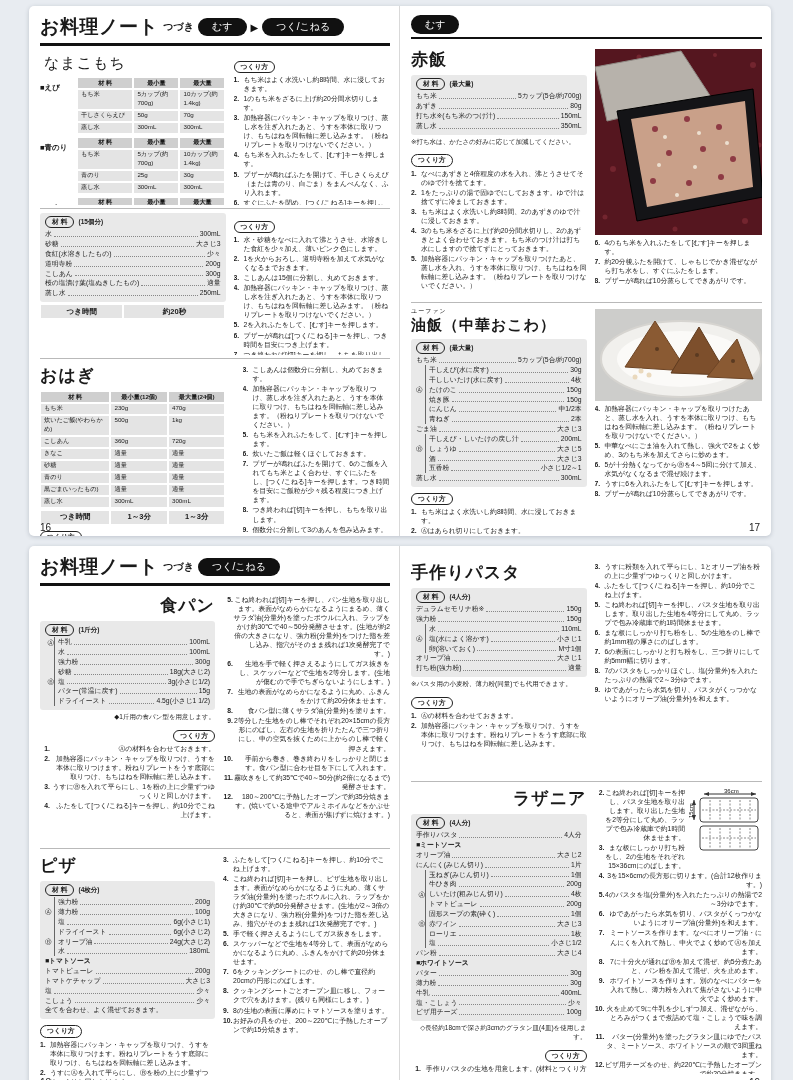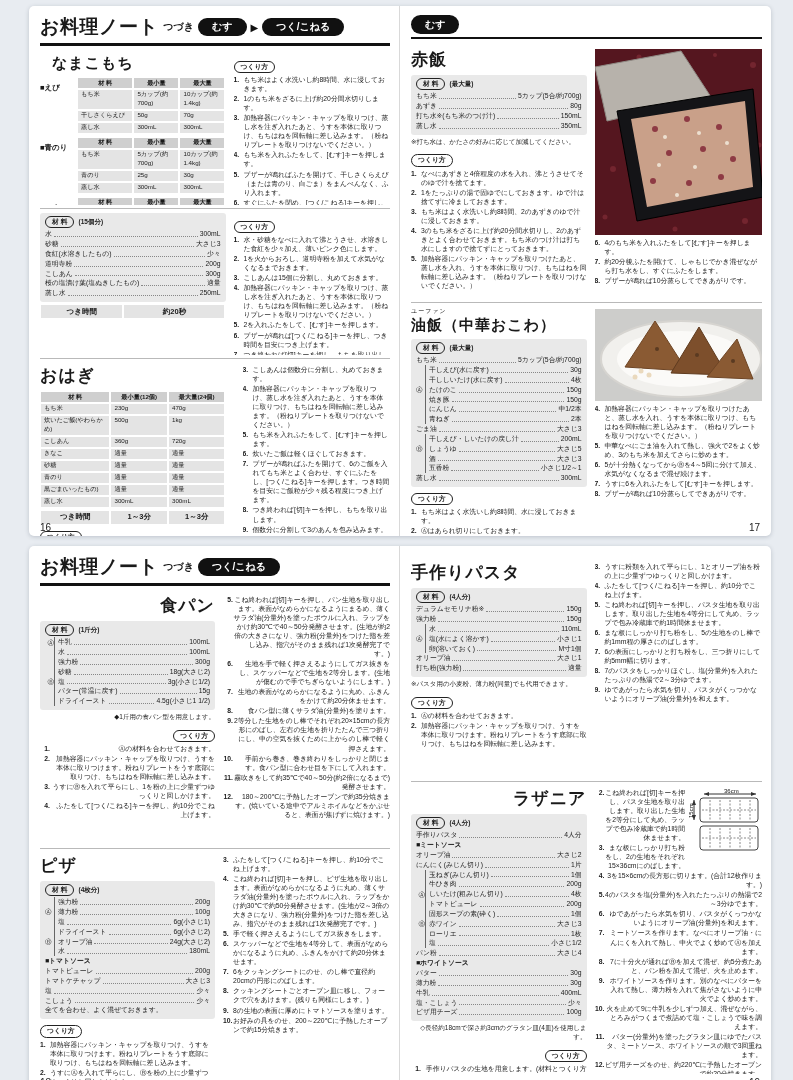--- a/index.html
+++ b/index.html
@@ -8,31 +8,31 @@
   .spread{position:absolute;left:29px;width:742px;background:#fff;border-radius:5px;
           box-shadow:0 1px 4px rgba(60,70,90,.25);display:flex;overflow:hidden;box-sizing:border-box;}
   #spread1{top:6px;height:530px;}
   #spread2{top:546px;height:545px;}
   .pg{width:50%;box-sizing:border-box;padding:8px 9px 4px 11px;position:relative;overflow:hidden;}
   .pgL{border-right:1px solid #d9d9d9;}
   
   .hdrRow{display:flex;align-items:center;gap:4px;border-bottom:3px solid #111;padding-bottom:3px;margin-bottom:3px;}
   .docTitle{font-size:19px;font-weight:bold;letter-spacing:.5px;white-space:nowrap;}
   .cont{font-size:10px;font-weight:bold;margin-left:1px;}
-  .pill{background:#111;color:#fff;font-weight:bold;font-size:10px;line-height:1;
+  .pill{background:#111;color:#fff;font-weight:normal;font-size:10px;line-height:1;
         padding:4px 14px;border-radius:11px;white-space:nowrap;}
   .arw{font-size:10px;color:#111;}
   .keyRow{border-bottom:2.5px solid #111;padding-bottom:5px;margin-bottom:4px;}
   
   .band{display:flex;gap:8px;overflow:hidden;border-top:1px solid #b9b9b9;padding-top:4px;margin-top:3px;}
   .band.first{border-top:none;margin-top:0;}
   .c1{width:53%;flex:none;overflow:hidden;}
   .c2{flex:1;overflow:hidden;padding-top:2px;}
   .half .c1{width:50%;}
-  .rTitle{font-size:15px;font-weight:bold;margin:1px 12px 4px;letter-spacing:1px;}
+  .rTitle{font-size:15px;font-weight:normal;margin:1px 4px 4px;letter-spacing:1px;}
   .rTitleBig{font-size:17px;font-weight:bold;margin:1px 0 4px;letter-spacing:1px;}
   .rubyTxt{font-size:6px;letter-spacing:1px;margin-bottom:-1px;}
   
   .matBox{background:#e9e9e9;border-radius:3px;padding:3px 5px 4px;font-size:6.8px;line-height:1.45;}
   .matHead{display:flex;align-items:center;gap:4px;margin-bottom:1px;}
   .matBadge{border:1.2px solid #222;border-radius:8px;padding:0 6px;font-weight:bold;font-size:6.8px;line-height:1.5;}
   .matQty{font-size:6.5px;font-weight:bold;}
   .ingRow{display:flex;align-items:flex-end;}
   .gm{width:0;flex:none;font-size:6.5px;overflow:visible;}
   .ingRow[data-br="1"] .gm{width:9px;}

